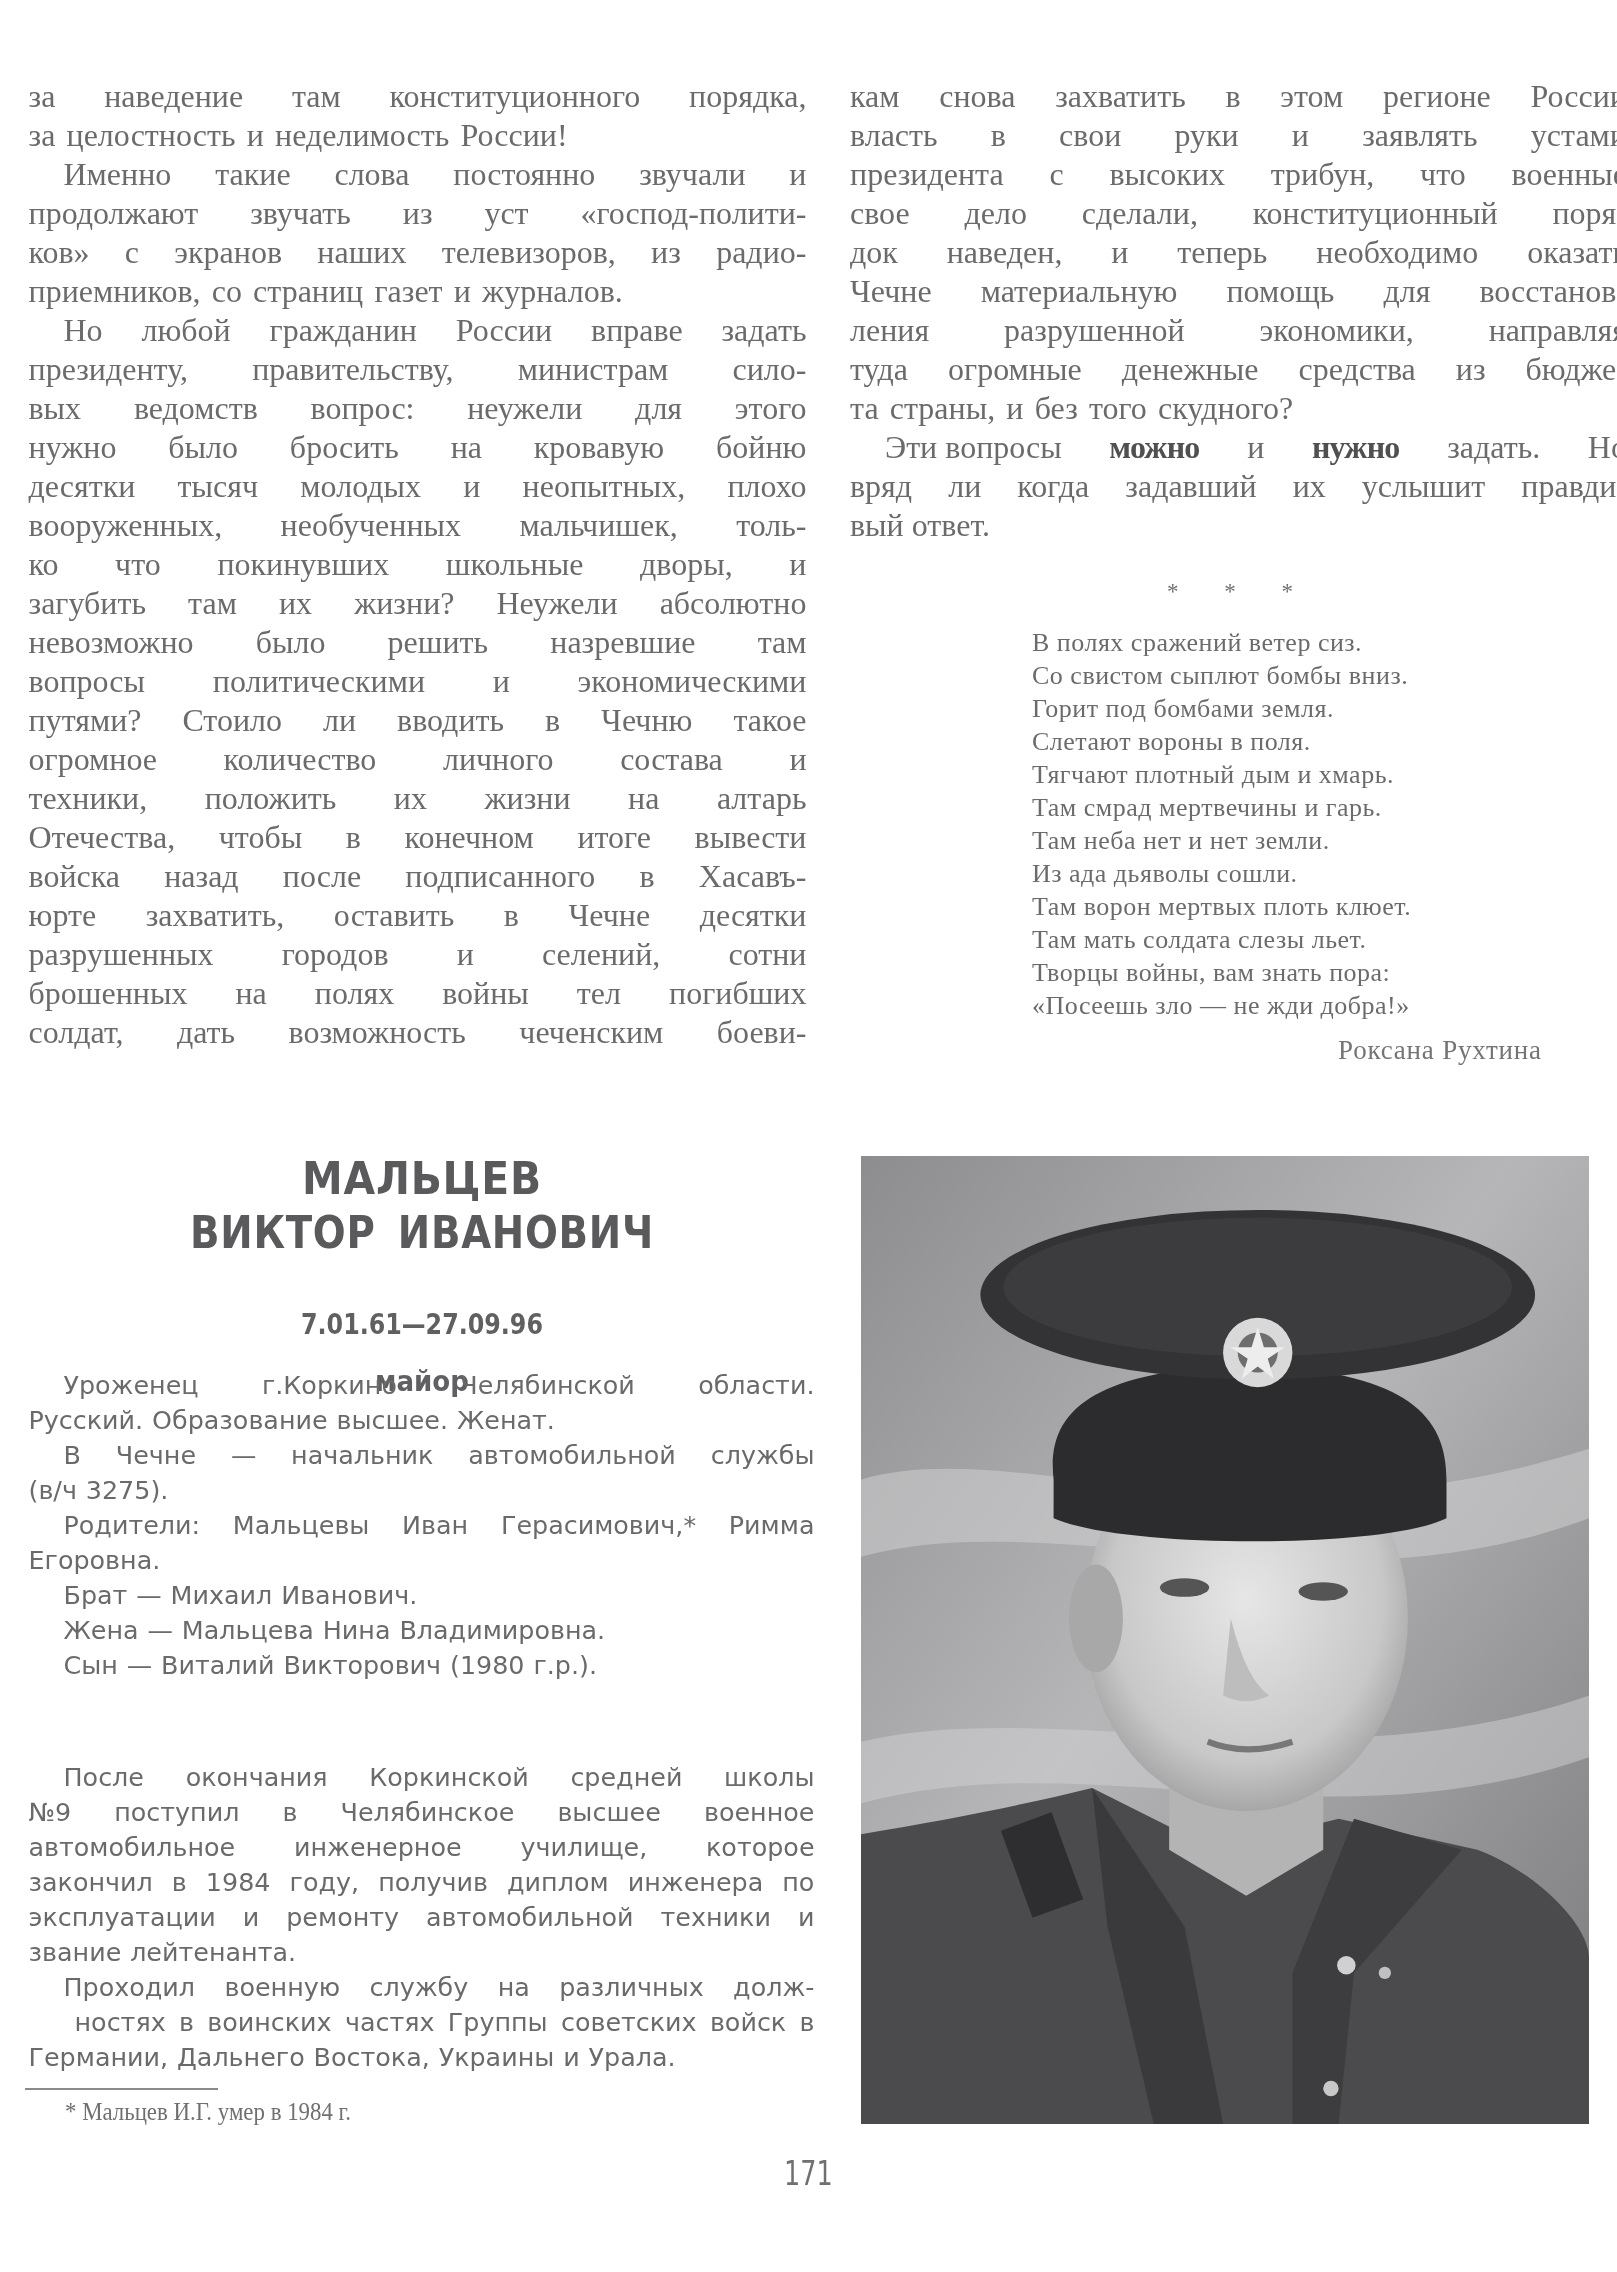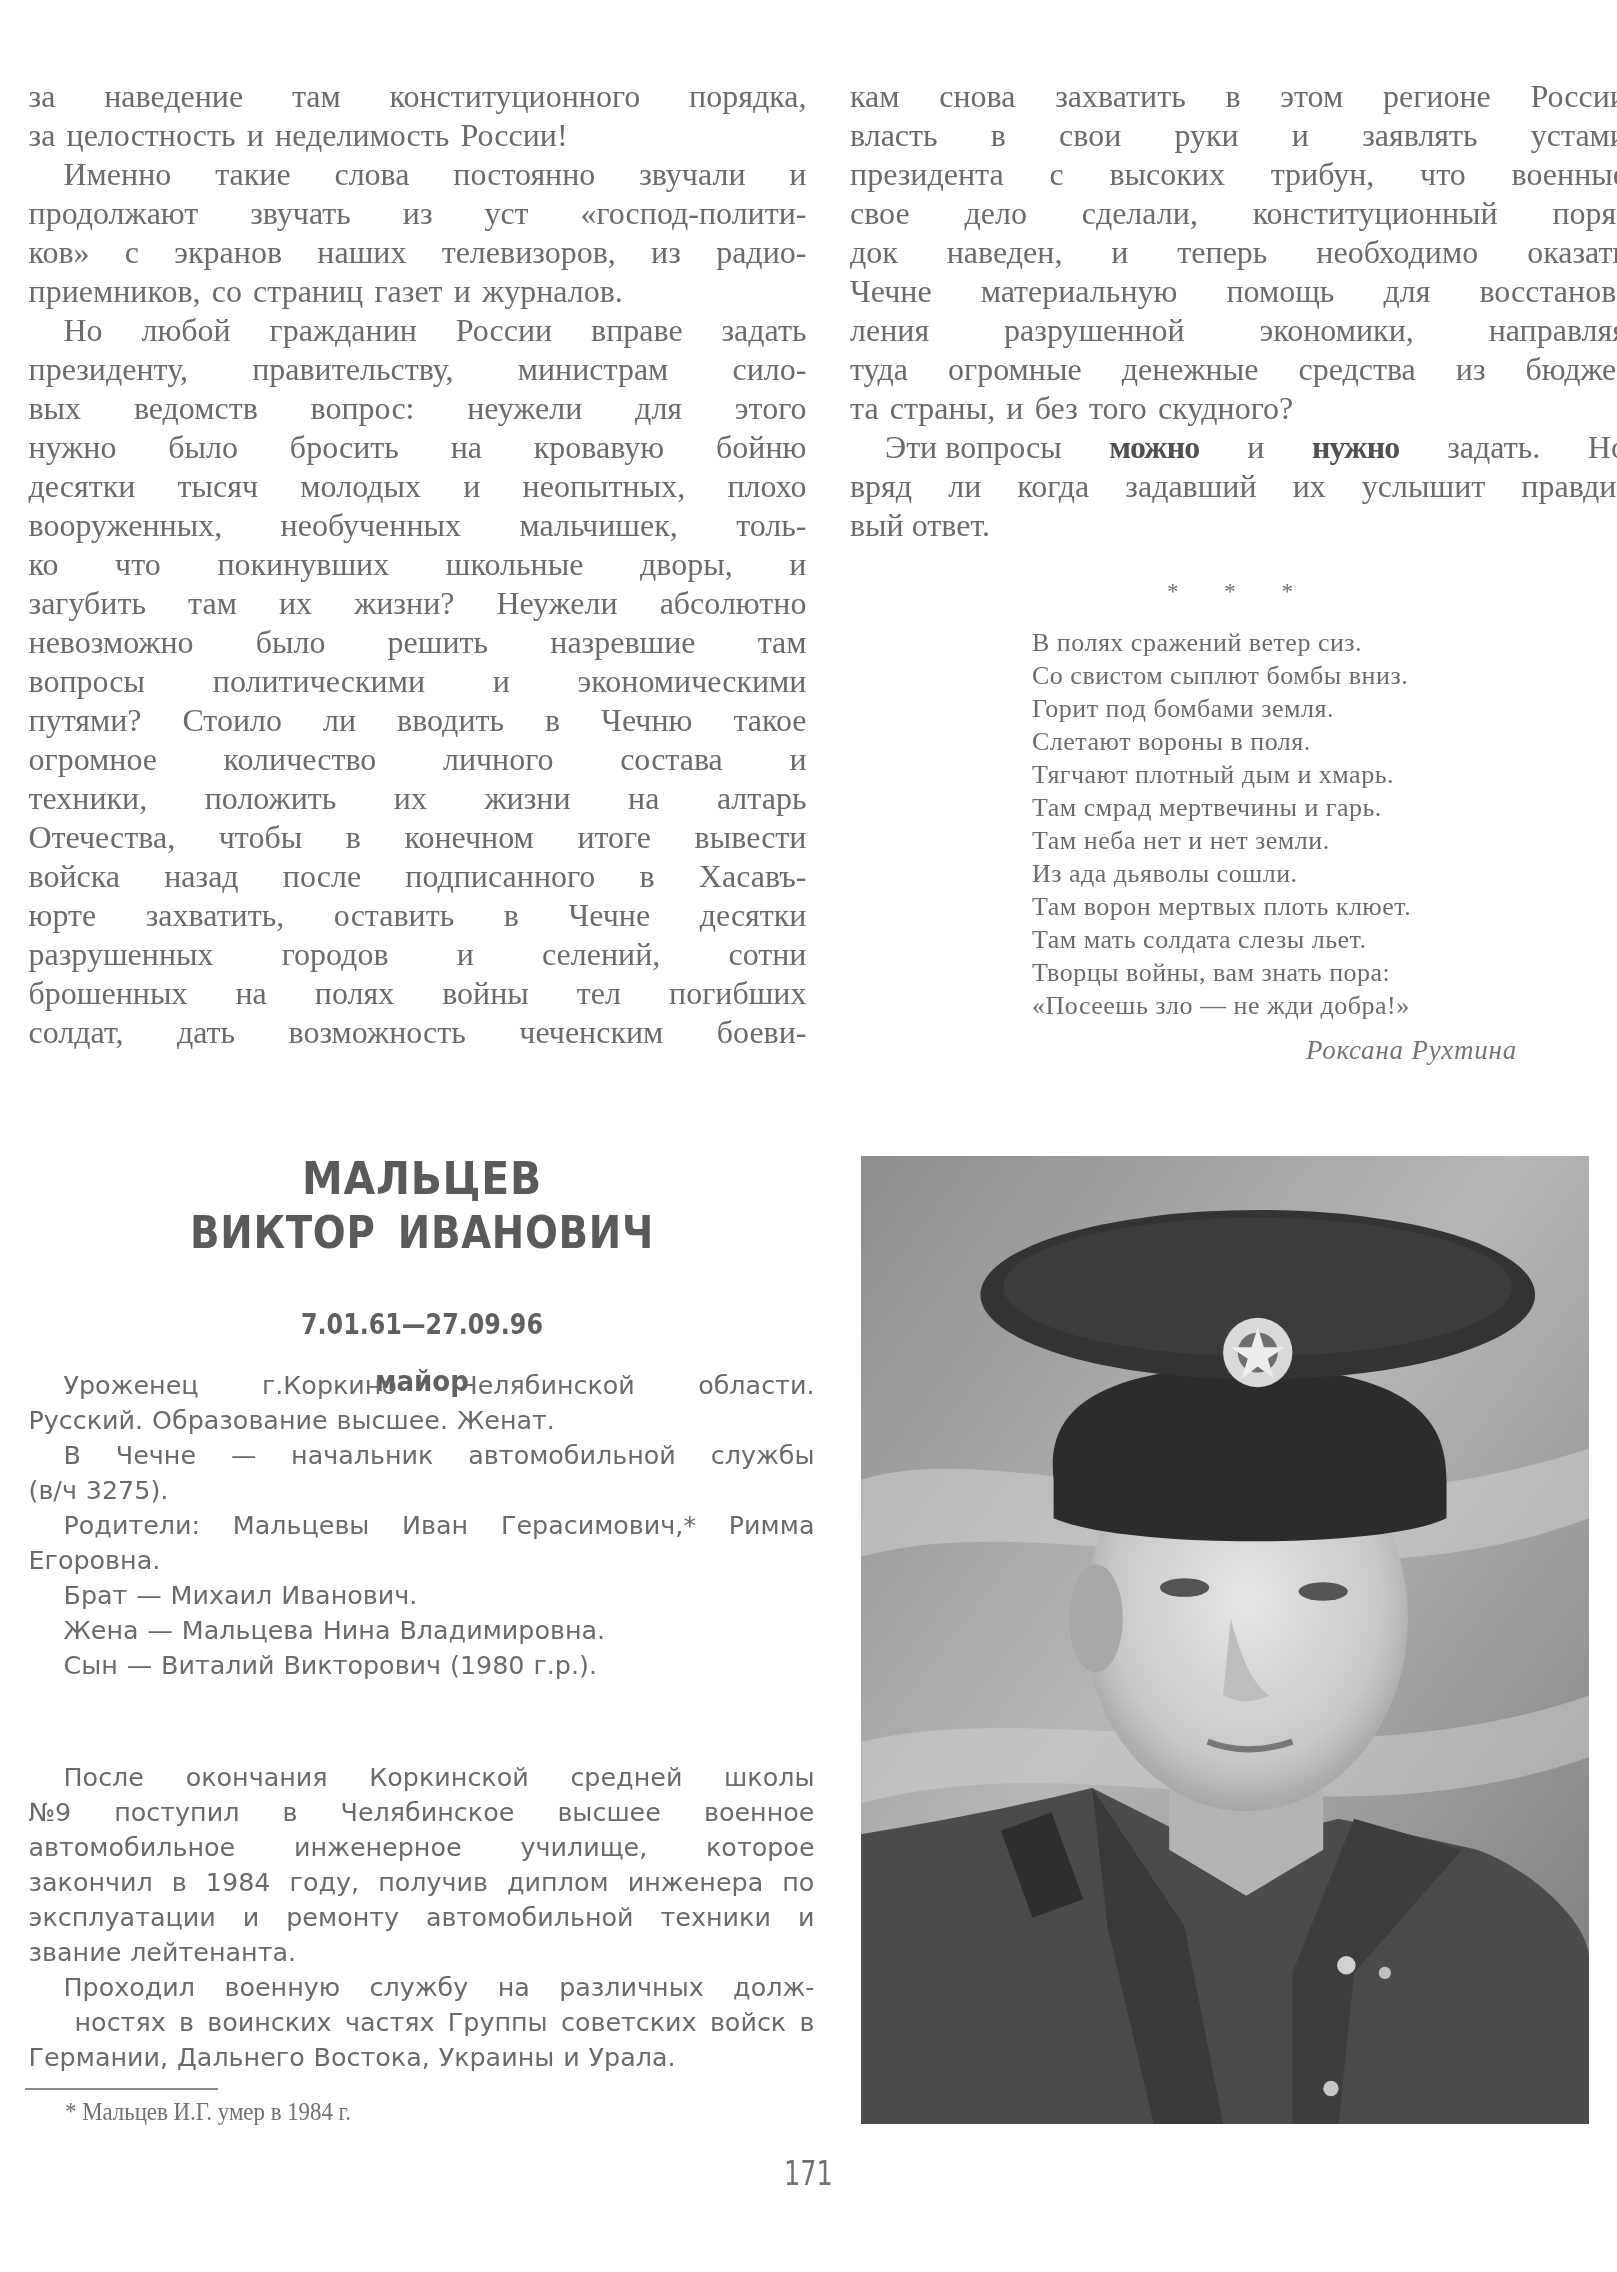--- a/index.html
+++ b/index.html
@@ -9,21 +9,21 @@
   .line { display:block; height:39px; line-height:39px; }
   .jl { display:flex; justify-content:space-between; white-space:pre; }
   .jl.last { justify-content:flex-start; gap:0.35em; }
   .bold-word { font-weight:bold; letter-spacing:-0.8px; color:#505052; }
   #left-top { left:28.5px; top:77px; width:778px; font-size:32px; }
   #right-top { left:850px; top:77px; width:777px; font-size:32px; }
   #right-top .jl, #left-top .jl { width:100%; }
   .asterisks { position:absolute; left:1167px; top:579px; font-size:23px; letter-spacing:20px; color:#707072; }
   .poem { position:absolute; left:1032px; top:626px; font-size:26px; line-height:33px; letter-spacing:0.5px; }
   .poem div { white-space:pre; }
-  .signature { position:absolute; left:1306px; top:1035px; font-size:27px; font-style:italic; color:#757577; font-family:"Liberation Serif", "DejaVu Serif", serif; letter-spacing:0.8px; }
+  .signature { position:absolute; left:1338px; top:1035px; font-size:27px; color:#757577; font-family:"Liberation Serif", "DejaVu Serif", serif; letter-spacing:0.8px; }
   .bio-head { position:absolute; left:28.5px; width:786px; text-align:center; font-family:"DejaVu Sans", "Liberation Sans", sans-serif; font-weight:bold; color:#5a5a5c; }
   .name1 { top:1154px; font-size:44px; line-height:49px; letter-spacing:0.8px; transform:scaleX(0.93); }
   .name2 { top:1208px; font-size:44px; line-height:49px; letter-spacing:0.8px; transform:scaleX(0.88); word-spacing:9.2px; }
   .dates { top:1307px; font-size:29px; line-height:34px; transform:scaleX(0.82); color:#606062; }
   .rank { top:1364px; font-size:29px; line-height:34px; transform:scaleX(0.9); color:#606062; }
   .bio { position:absolute; left:28.5px; width:786px; font-family:"DejaVu Sans", "Liberation Sans", sans-serif; font-size:25.4px; color:#6a6a6c; }
   .bio .jl { height:35px; line-height:35px; transform-origin:left; }
   .bio .ind { padding-left:35px; box-sizing:border-box; }
   #bio-facts { top:1368px; }
   #bio-career { top:1760px; }

